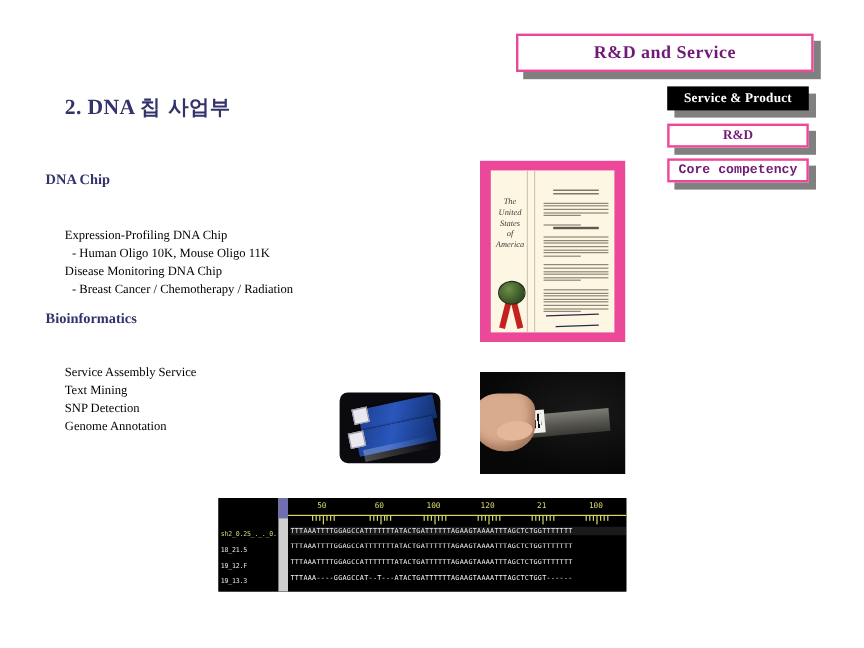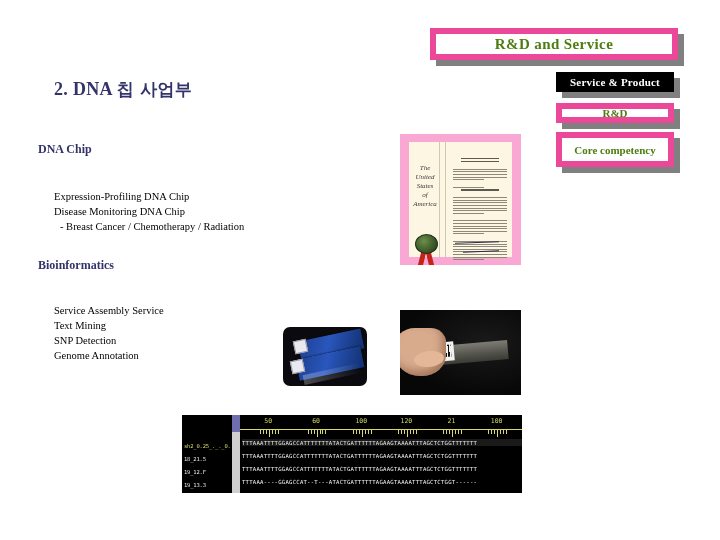--- a/index.html
+++ b/index.html
@@ -46,22 +46,22 @@
     z-index: 1;
     width: 100%;
     height: 100%;
     box-sizing: border-box;
     display: flex;
     align-items: center;
     justify-content: center;
   }
   .face.white {
     background: #ffffff;
-    border: 6px solid #ec4899;
-    color: #4d7c0f;
+    border: 2px solid #ec4899;
+    color: #701a75;
   }
   .face.black {
     background: #000000;
     border: 0;
     color: #ffffff;
   }
 
   
   #title-banner {
     left: 430px; top: 28px;
@@ -69,21 +69,21 @@
   }
   #title-banner .face { font-size: 15px; font-weight: bold; letter-spacing: .4px; }
 
   
   #box-service   { left: 556px; top: 72px;  width: 118px; height: 20px; }
   #box-service .face { font-size: 11px; font-weight: bold; letter-spacing: .2px; }
 
   #box-rd        { left: 556px; top: 103px; width: 118px; height: 20px; }
   #box-rd .face  { font-size: 11px; font-weight: bold; }
 
-  #box-core      { left: 556px; top: 132px; width: 118px; height: 35px; }
+  #box-core      { left: 556px; top: 132px; width: 118px; height: 20px; font-family: Liberation Mono, monospace; }
   #box-core .face{ font-size: 11px; font-weight: bold; }
 
   
   #slide-title {
     position: absolute;
     left: 54px; top: 78px;
     font-size: 18px;
     font-weight: bold;
     color: #33336b;
     white-space: nowrap;
@@ -117,22 +117,22 @@
 
   
   .pic {
     position: absolute;
     overflow: hidden;
   }
 
   
   #pic-certificate {
     left: 400px; top: 134px;
-    width: 121px; height: 131px;
-    background: #f9a8d4;
+    width: 121px; height: 151px;
+    background: #ec4899;
     padding: 0;
   }
   #pic-certificate .paper {
     position: absolute;
     left: 9px; top: 8px; right: 9px; bottom: 8px;
     background: #fdf6e3;
   }
   #pic-certificate .stripeL {
     position: absolute; left: 30px; top: 0; bottom: 0; width: 1px;
     background: #cfc9b4;
@@ -387,20 +387,21 @@
 
   <div id="slide-title">
     <span>2.</span>
     <span>DNA</span>
     <span class="kr">칩 사업부</span>
   </div>
 
   <div class="sec-head" id="head-dnachip">DNA Chip</div>
   <ul class="bullets" id="list-dnachip">
     <li>Expression-Profiling DNA Chip</li>
+    <li class="ind">- Human Oligo 10K, Mouse Oligo 11K</li>
     <li>Disease Monitoring DNA Chip</li>
     <li class="ind">- Breast Cancer / Chemotherapy / Radiation</li>
   </ul>
 
   <div class="sec-head" id="head-bioinfo">Bioinformatics</div>
   <ul class="bullets" id="list-bioinfo">
     <li>Service Assembly Service</li>
     <li>Text Mining</li>
     <li>SNP Detection</li>
     <li>Genome Annotation</li>

